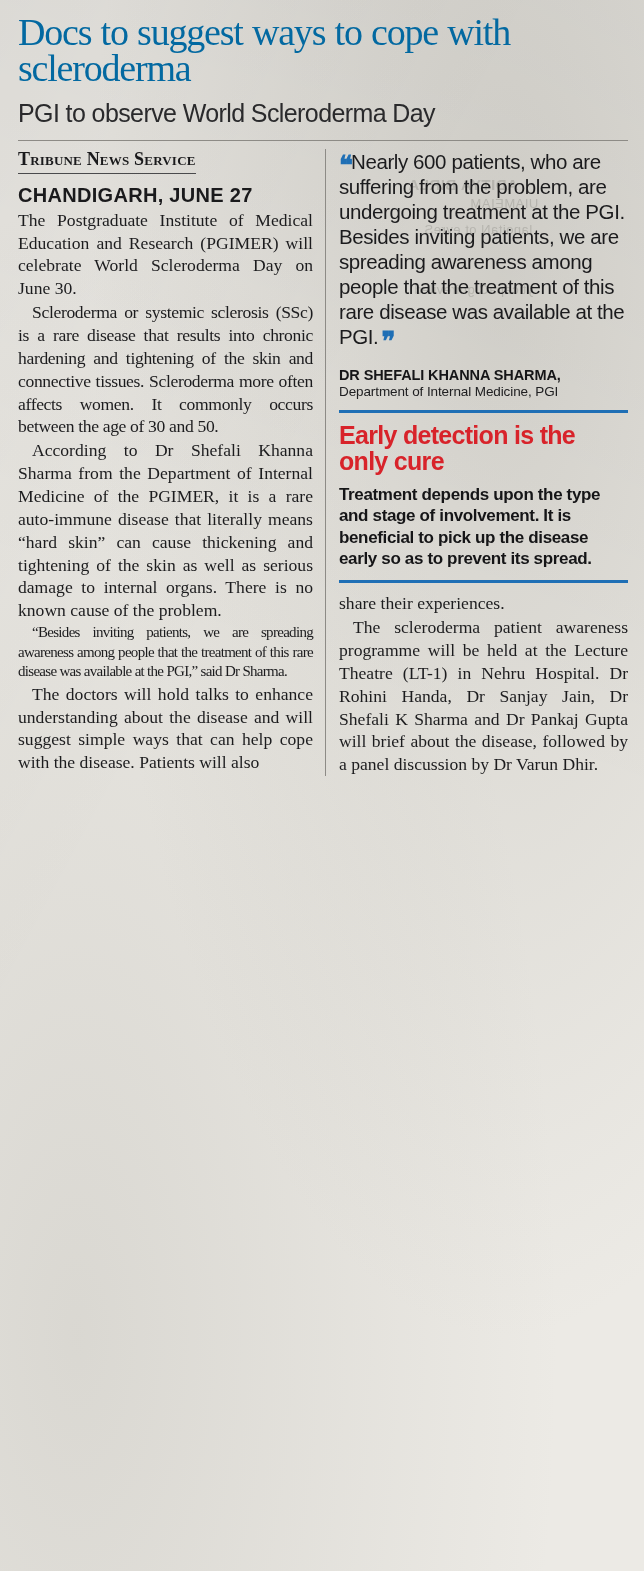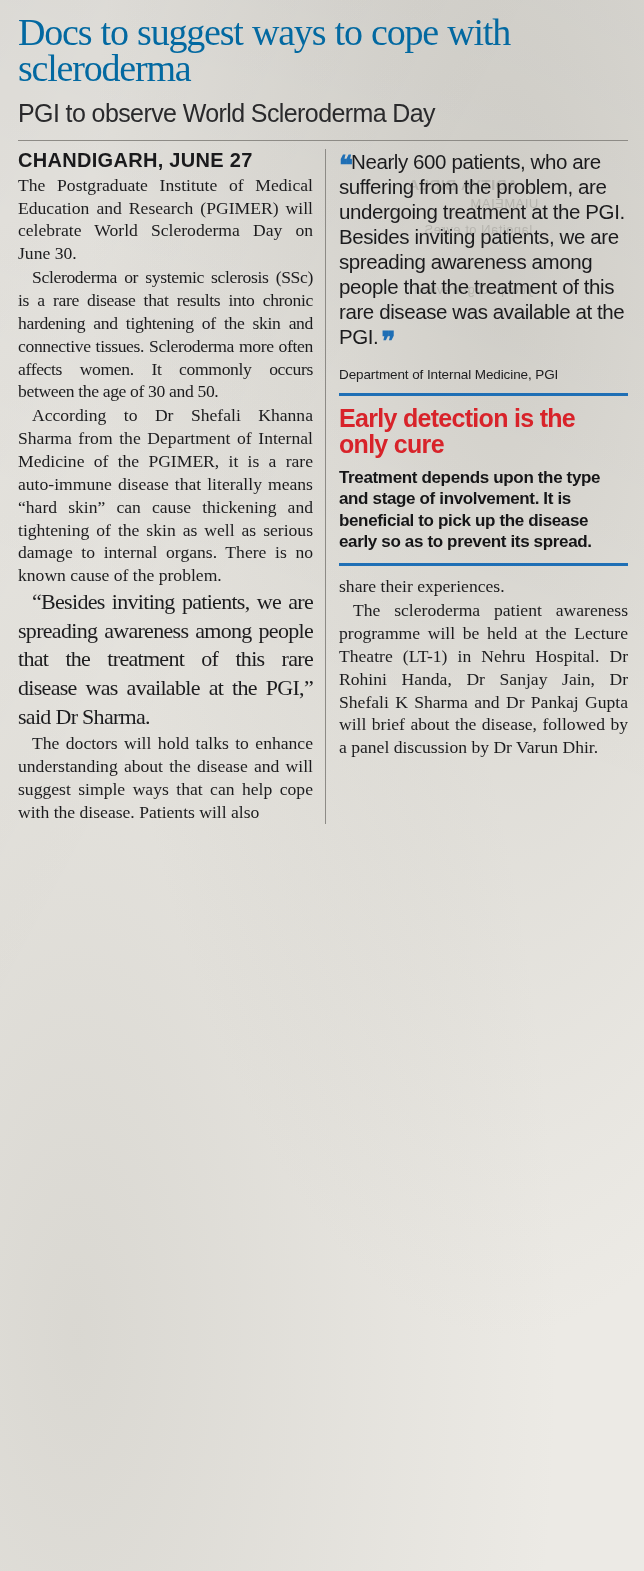--- a/index.html
+++ b/index.html
@@ -115,21 +115,21 @@
     color: #1c1c1e;
     text-align: justify;
     margin: 0;
     text-indent: 14px;
     -webkit-hyphens: none;
     hyphens: none;
   }
   .body-p.first { text-indent: 0; }
   .body-p + .body-p { margin-top: 1px; }
   .tight { letter-spacing: -0.35px; }
-  .tighter { letter-spacing: -0.7px; font-size: 22px; }
+  .tighter { letter-spacing: -0.7px; font-size: 15px; }
 
   
   .quote-block {
     font-family: "Liberation Sans", sans-serif;
     font-size: 20.5px;
     line-height: 1.22;
     color: #1b1b1d;
     letter-spacing: -0.4px;
     margin: 0 0 18px 0;
   }
@@ -197,37 +197,39 @@
 
   <h1 class="headline">Docs to suggest ways to cope with scleroderma</h1>
 
   <h2 class="subhead">PGI to observe World Scleroderma Day</h2>
 
   <hr class="rule-thin">
 
   <div class="cols">
 
     <div class="col-left">
+      <div class="byline">Tribune News Service</div>
       <div class="dateline">CHANDIGARH, JUNE 27</div>
 
       <p class="body-p first">The Postgraduate Institute of Medical Education and Research (PGIMER) will celebrate World Scleroderma Day on June 30.</p>
       <p class="body-p tight">Scleroderma or systemic sclerosis (SSc) is a rare disease that results into chronic hardening and tightening of the skin and connective tissues. Scleroderma more often affects women. It commonly occurs between the age of 30 and 50.</p>
       <p class="body-p">According to Dr Shefali Khanna Sharma from the Department of Internal Medicine of the PGIMER, it is a rare auto-immune disease that literally means “hard skin” can cause thickening and tightening of the skin as well as serious damage to internal organs. There is no known cause of the problem.</p>
       <p class="body-p tighter">“Besides inviting patients, we are spreading awareness among people that the treatment of this rare disease was available at the PGI,” said Dr Sharma.</p>
       <p class="body-p">The doctors will hold talks to enhance understanding about the disease and will suggest simple ways that can help cope with the disease. Patients will also</p>
     </div>
 
     <div class="col-divider"></div>
 
     <div class="col-right">
 
       <div class="quote-block">
         <span class="qmark">❝</span><span>Nearly 600 patients, who are suffering from the problem, are undergoing treatment at the PGI. Besides inviting patients, we are spreading awareness among people that the treatment of this rare disease was available at the PGI.</span><span class="qmark close">❞</span>
       </div>
 
+      <div class="attrib-name">DR SHEFALI KHANNA SHARMA,</div>
       <div class="attrib-role">Department of Internal Medicine, PGI</div>
 
       <hr class="rule-blue">
 
       <div class="redhead">Early detection is the only cure</div>
       <p class="boxtext">Treatment depends upon the type and stage of involvement. It is beneficial to pick up the disease early so as to prevent its spread.</p>
 
       <hr class="rule-blue">
 
       <p class="body-p first">share their experiences.</p>

